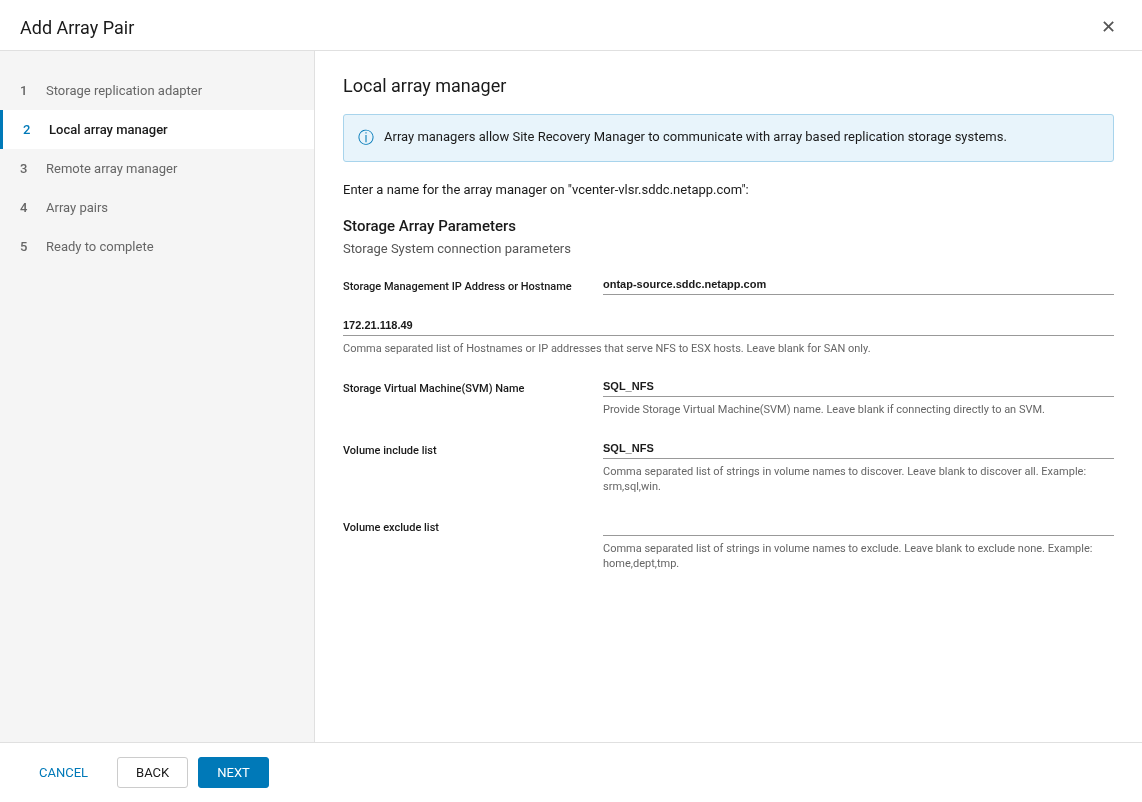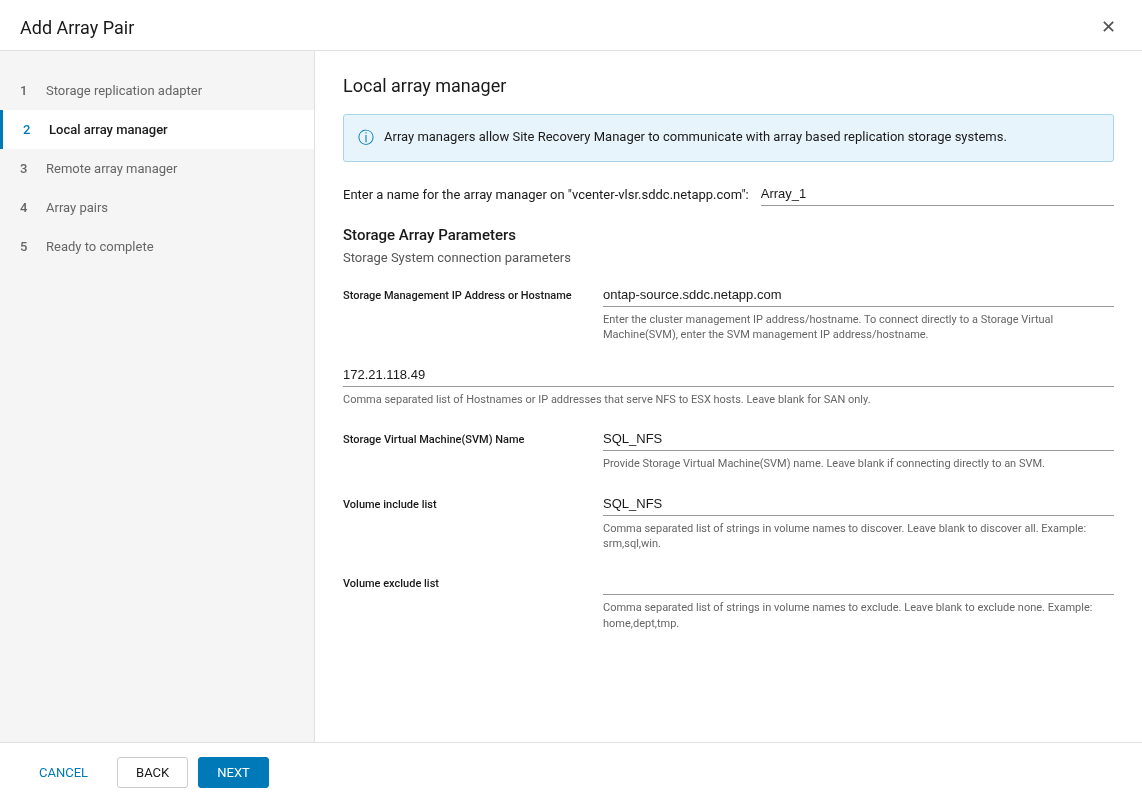--- a/index.html
+++ b/index.html
@@ -166,24 +166,25 @@
       font-weight: 500;
     }
     .field-right {
       flex: 1;
     }
     .field-input {
       width: 100%;
       border: none;
       border-bottom: 1px solid #999;
       padding: 4px 0;
-      font-size: 13px;
+      font-size: 11px;
       color: #1a1a1a;
       outline: none;
       background: transparent;
+      font-weight: bold;
     }
     .field-help {
       font-size: 11px;
       color: #666;
       margin-top: 5px;
       line-height: 1.4;
     }
     
     .dialog-footer {
       display: flex;
@@ -256,31 +257,29 @@
     <div class="main-content">
       <div class="content-title">Local array manager</div>
 
       <div class="info-banner">
         <span class="info-icon">ⓘ</span>
         <span class="info-text">Array managers allow Site Recovery Manager to communicate with array based replication storage systems.</span>
       </div>
 
       <div class="name-row">
         <label class="name-label">Enter a name for the array manager on "vcenter-vlsr.sddc.netapp.com":</label>
-        <input class="name-input" type="text" value="Array_1" style="">
       </div>
 
       <div class="section-heading">Storage Array Parameters</div>
       <div class="section-sub">Storage System connection parameters</div>
 
       <div class="form-field">
         <div class="field-label">Storage Management IP Address or Hostname</div>
         <div class="field-right">
           <input class="field-input" type="text" value="ontap-source.sddc.netapp.com" style="">
-          <div class="field-help">Enter the cluster management IP address/hostname. To connect directly to a Storage Virtual Machine(SVM), enter the SVM management IP address/hostname.</div>
         </div>
       </div>
 
       <div class="form-field">
         <div class="field-right">
           <input class="field-input" type="text" value="172.21.118.49" style="">
           <div class="field-help">Comma separated list of Hostnames or IP addresses that serve NFS to ESX hosts. Leave blank for SAN only.</div>
         </div>
       </div>
 

